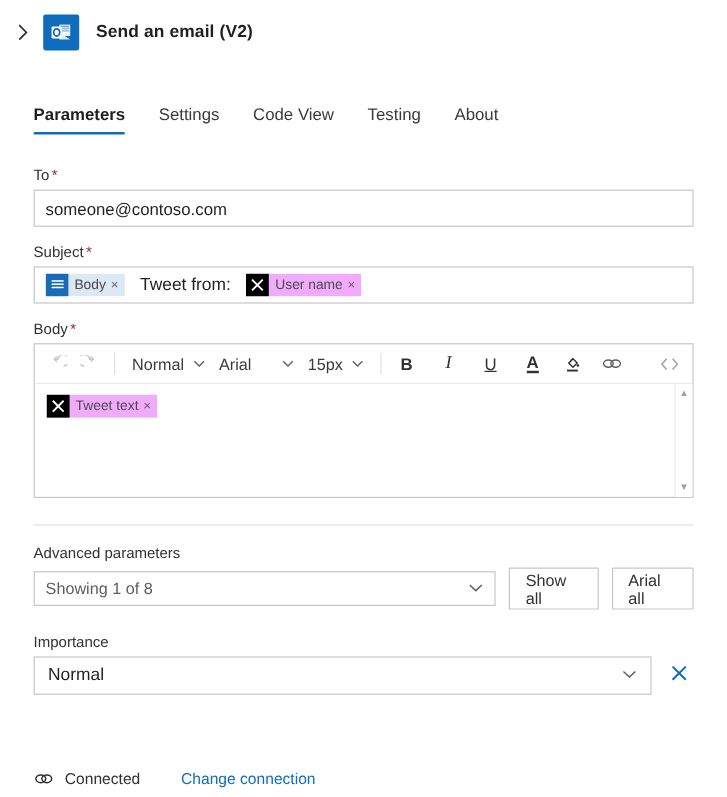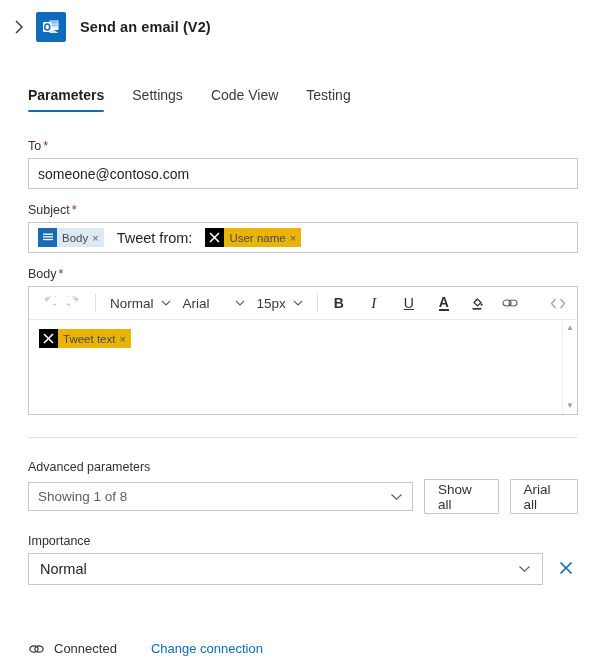--- a/index.html
+++ b/index.html
@@ -124,21 +124,21 @@
   }
   .chip {
     display: inline-flex;
     align-items: center;
     height: 19px;
     font-size: 11.5px;
     color: #4a4a4a;
     white-space: nowrap;
   }
   .chip-blue { background: #dce8f4; }
-  .chip-grey { background: #eab308; text-align: center; }
+  .chip-grey { background: #f0abfc; text-align: center; }
   .chip-icon {
     width: 19px;
     height: 19px;
     flex: 0 0 auto;
     display: flex;
     align-items: center;
     justify-content: center;
   }
   .chip-icon.blue { background: #1a6bb5; }
   .chip-icon.black { background: #000000; }
@@ -228,21 +228,21 @@
   .sb-arrow { color: #a19f9d; font-size: 8px; line-height: 1; }
 
   
   .divider {
     height: 1px;
     background: #e1dfdd;
     margin: 22px 28px 0 28px;
   }
 
   
-  .adv-section { padding: 0 28px; margin-top: 22px; }
+  .adv-section { padding: 0 28px; margin-top: 16px; }
   .adv-row {
     display: flex;
     align-items: center;
     gap: 11px;
   }
   .select {
     border: 1px solid #c8c6c4;
     background: #ffffff;
     height: 29px;
     display: flex;
@@ -334,20 +334,21 @@
     </svg>
   </div>
   <div class="header-title">Send an email (V2)</div>
 </div>
 
 <div class="tabs">
   <div class="tab active">Parameters</div>
   <div class="tab">Settings</div>
   <div class="tab">Code View</div>
   <div class="tab">Testing</div>
+  <div class="tab">About</div>
 </div>
 
 <div class="form">
 
   <div class="field">
     <label class="field-label">
       <span>To</span><span class="req">*</span>
     </label>
     <div class="textbox">
       <span>someone@contoso.com</span>

